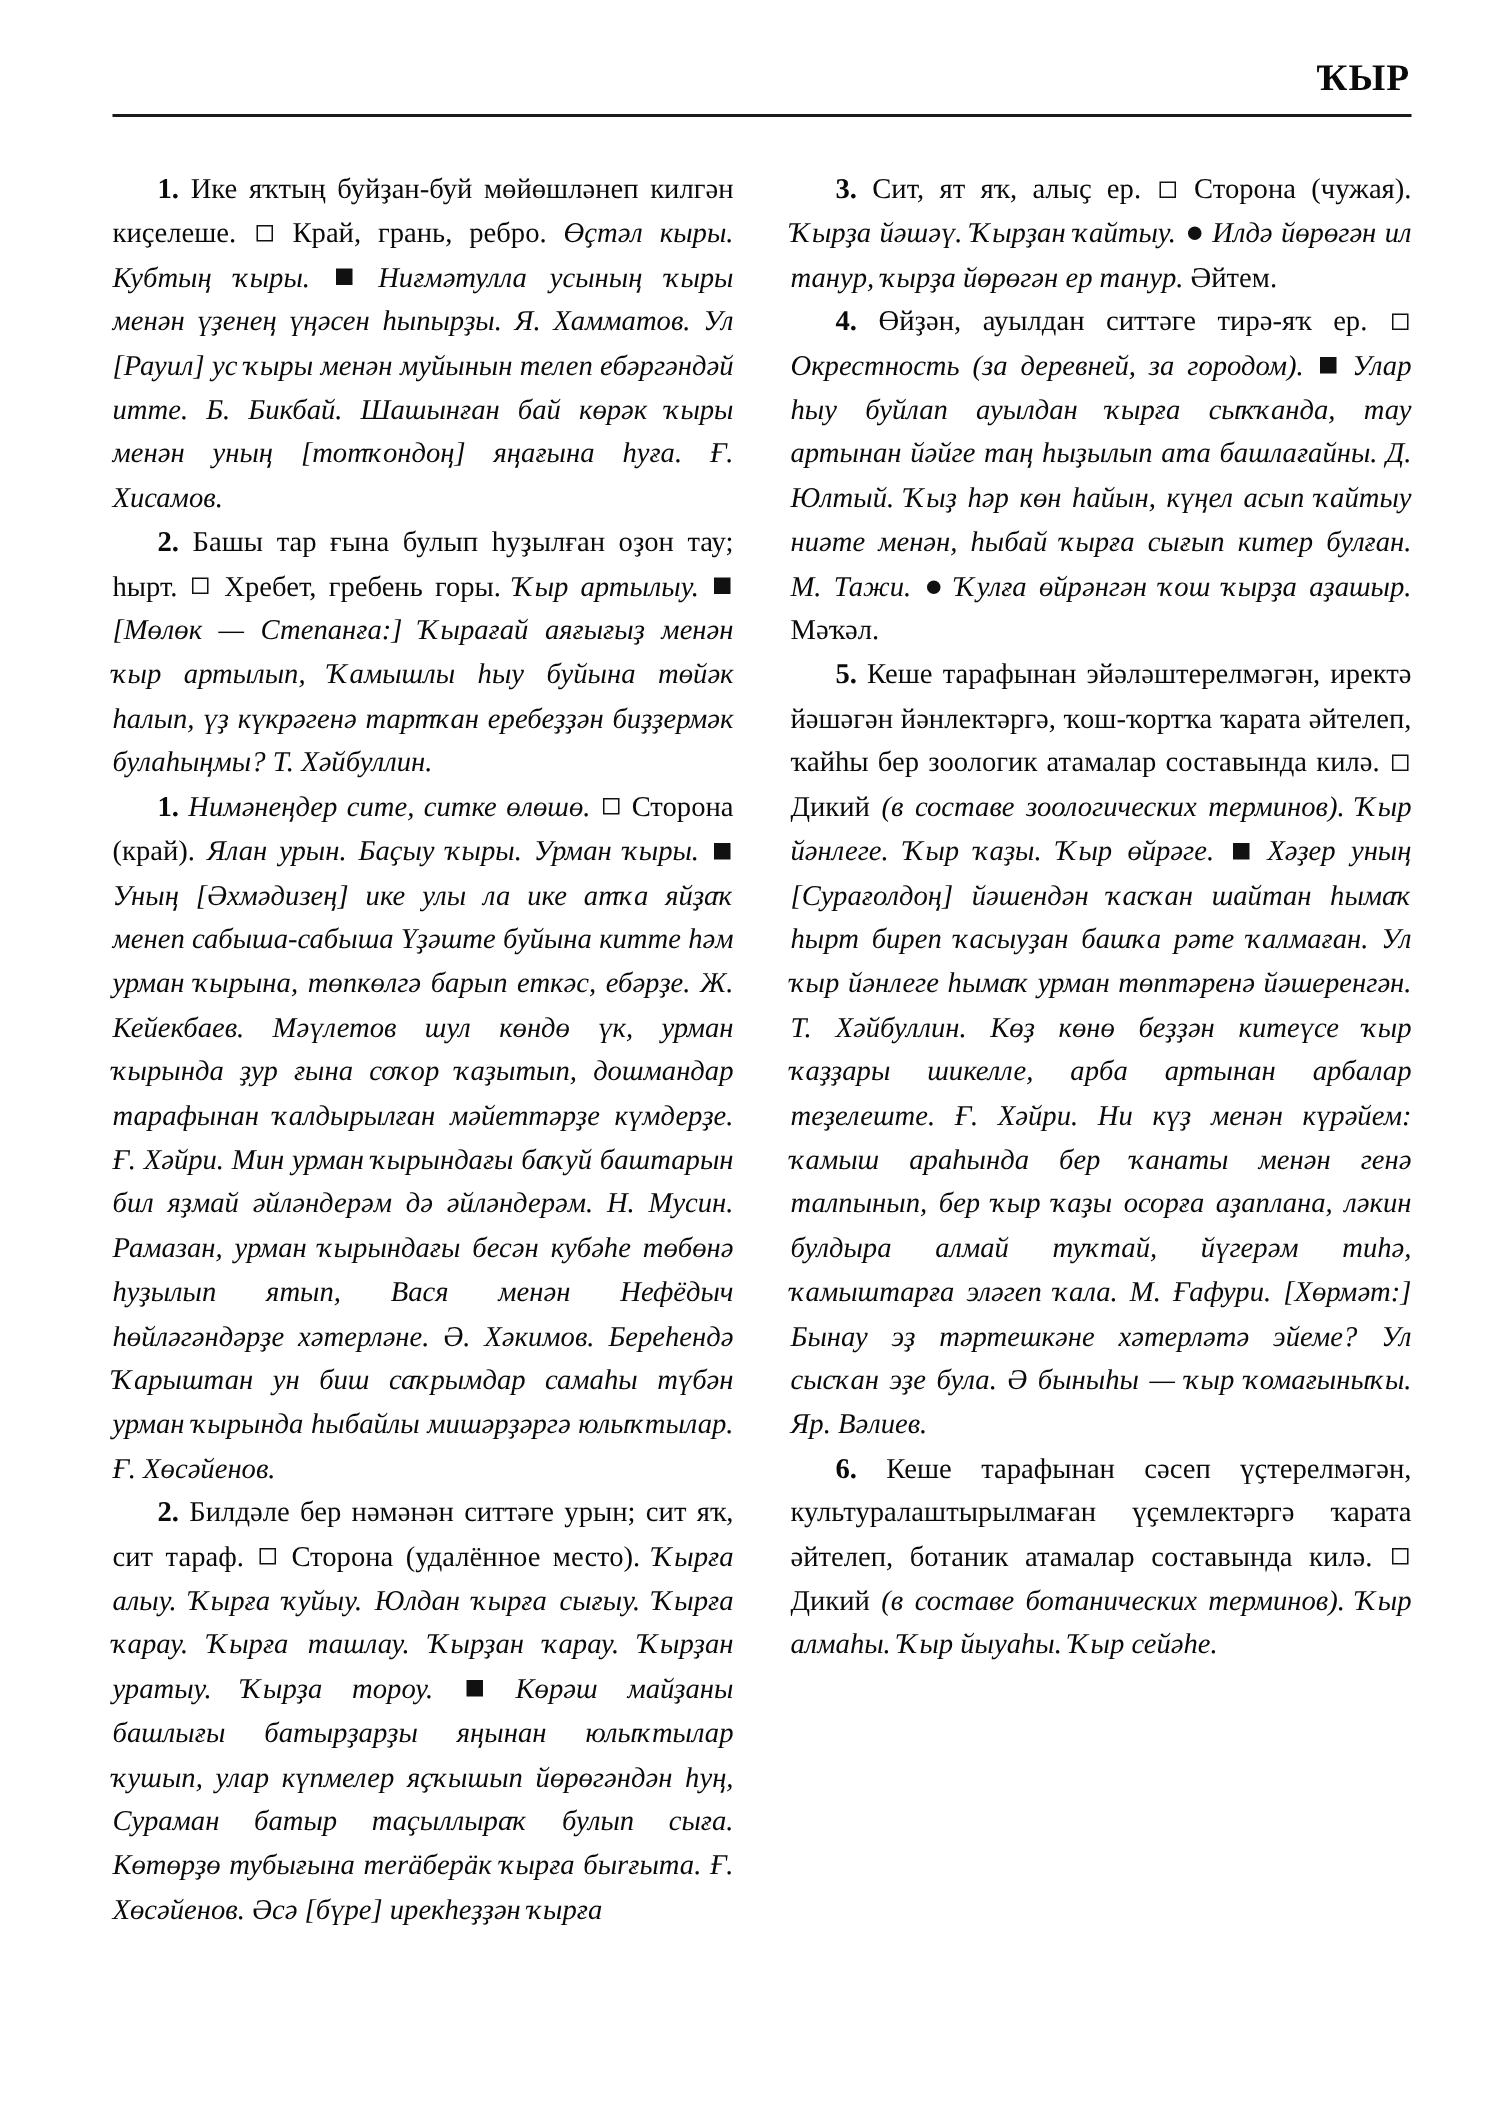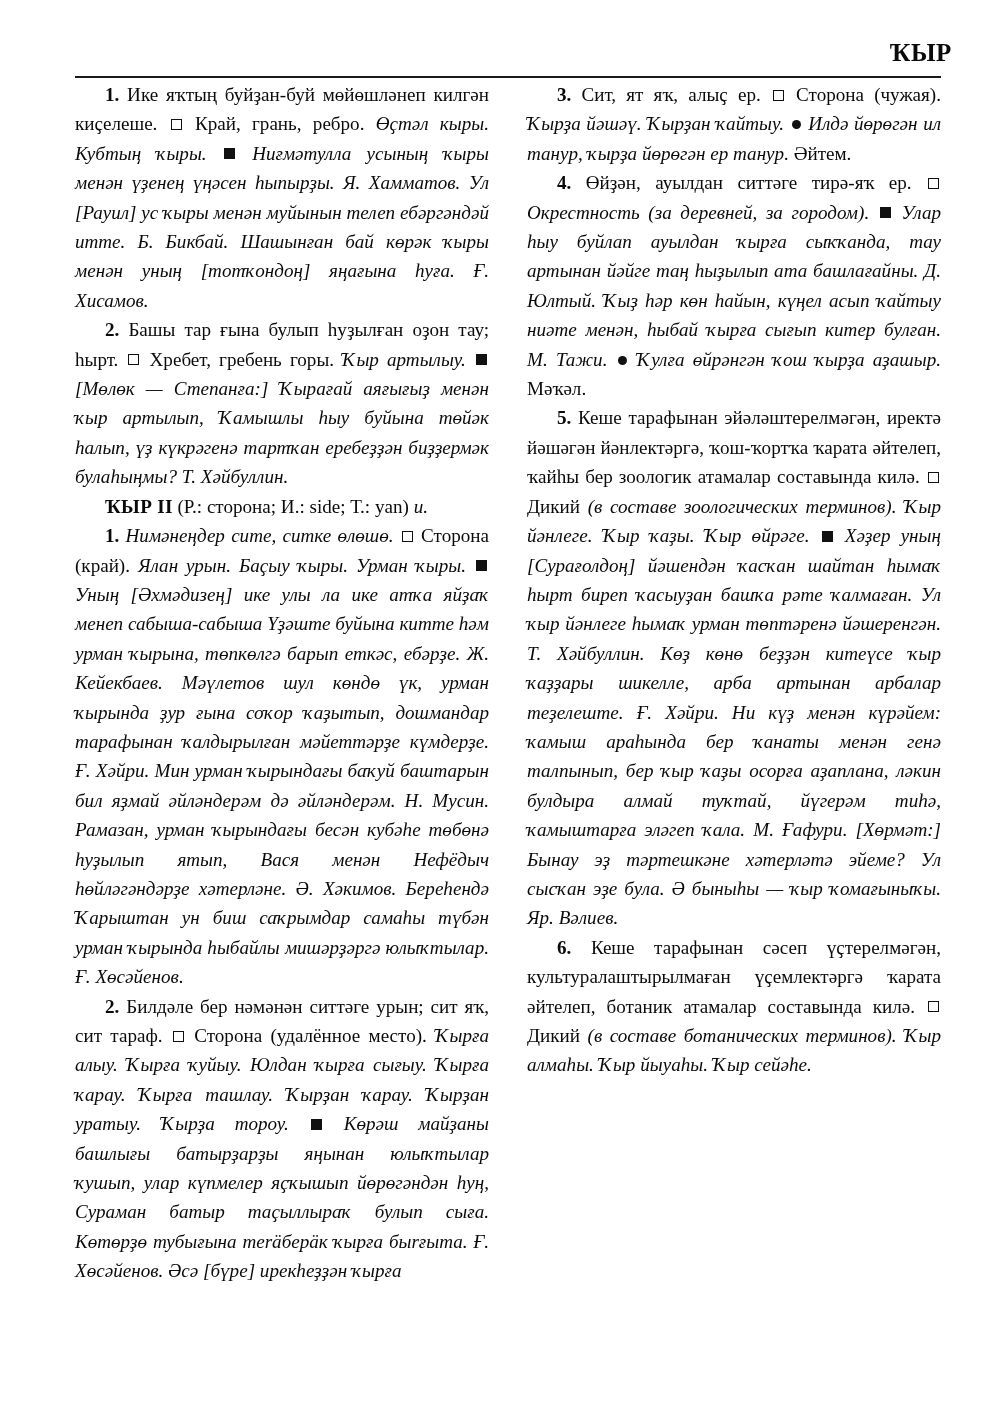--- a/index.html
+++ b/index.html
@@ -20,21 +20,21 @@
     position: absolute;
     left: 0; top: 0;
     width: 1000px;
     height: 1412px;
     box-sizing: border-box;
   }
 
   
   .running-head {
     position: absolute;
-    left: 87px;
+    left: 75px;
     top: 38px;
     width: 865px;
     height: 34px;
   }
   .running-head-title {
     position: absolute;
     right: 0;
     top: 0;
     font-size: 25px;
     font-weight: bold;
@@ -48,21 +48,21 @@
     top: 76px;
     width: 866px;
     height: 0;
     border-top: 2px solid #1a1a1a;
   }
 
   
   .columns {
     position: absolute;
     left: 75px;
-    top: 80px;
+    top: 112px;
     width: 866px;
     height: 1210px;
     display: flex;
     gap: 38px;
   }
   .col {
     width: 414px;
     font-size: 19.1px;
     line-height: 29.4px;
     text-align: justify;
@@ -156,25 +156,20 @@
       <p class="para">
         <span class="sensenum">2.</span>
         <span>Башы тар ғына булып һуҙылған оҙон тау; һырт.</span>
         <span class="mk-open"></span>
         <span>Хребет, гребень горы.</span>
         <span class="it">Ҡыр артылыу.</span>
         <span class="mk-filled"></span>
         <span class="it">[Мөлөк — Степанға:] Ҡырағай аяғығыҙ менән ҡыр артылып, Ҡамышлы һыу буйына төйәк һалып, үҙ күкрәгенә тартҡан еребеҙҙән биҙҙермәк булаһыңмы? Т. Хәйбуллин.</span>
       </p>
 
-      <p class="para">
-        <span class="hw">ҠЫР II</span>
-        <span>(Р.: сторона; И.: side; Т.: yan)</span>
-        <span class="it">и.</span>
-      </p>
 
       <p class="para">
         <span class="sensenum">1.</span>
         <span class="it">Нимәнеңдер сите, ситке өлөшө.</span>
         <span class="mk-open"></span>
         <span>Сторона (край).</span>
         <span class="it">Ялан урын. Баҫыу ҡыры. Урман ҡыры.</span>
         <span class="mk-filled"></span>
         <span class="it">Уның [Әхмәдизең] ике улы ла ике атҡа яйҙаҡ менеп сабыша-сабыша Үҙәште буйына китте һәм урман ҡырына, төпкөлгә барып еткәс, ебәрҙе. Ж. Кейекбаев. Мәүлетов шул көндө үк, урман ҡырында ҙур ғына соҡор ҡаҙытып, дошмандар тарафынан ҡалдырылған мәйеттәрҙе күмдерҙе. Ғ. Хәйри. Мин урман ҡырындағы баҡуй баштарын бил яҙмай әйләндерәм дә әйләндерәм. Н. Мусин. Рамазан, урман ҡырындағы бесән кубәһе төбөнә һуҙылып ятып, Вася менән Нефёдыч һөйләгәндәрҙе хәтерләне. Ә. Хәкимов. Береһендә Ҡарыштан ун биш саҡрымдар самаһы түбән урман ҡырында һыбайлы мишәрҙәргә юлыҡтылар. Ғ. Хөсәйенов.</span>
       </p>

